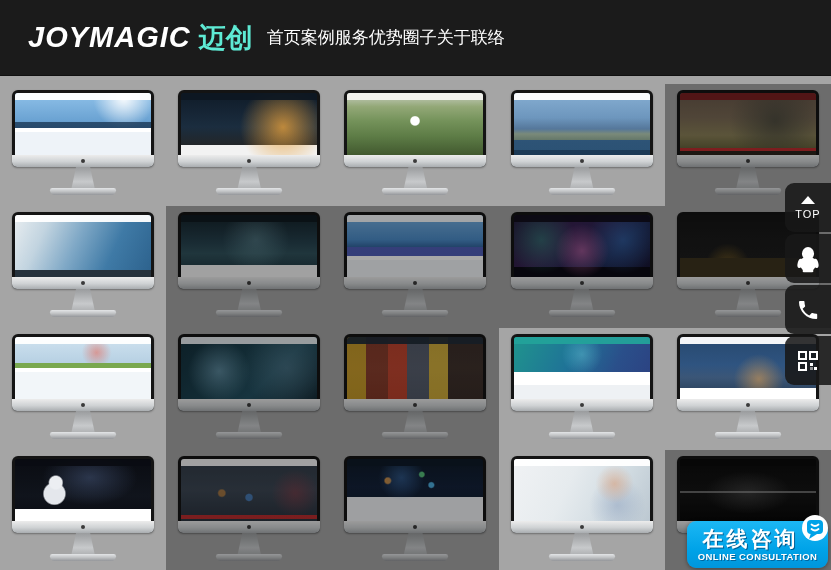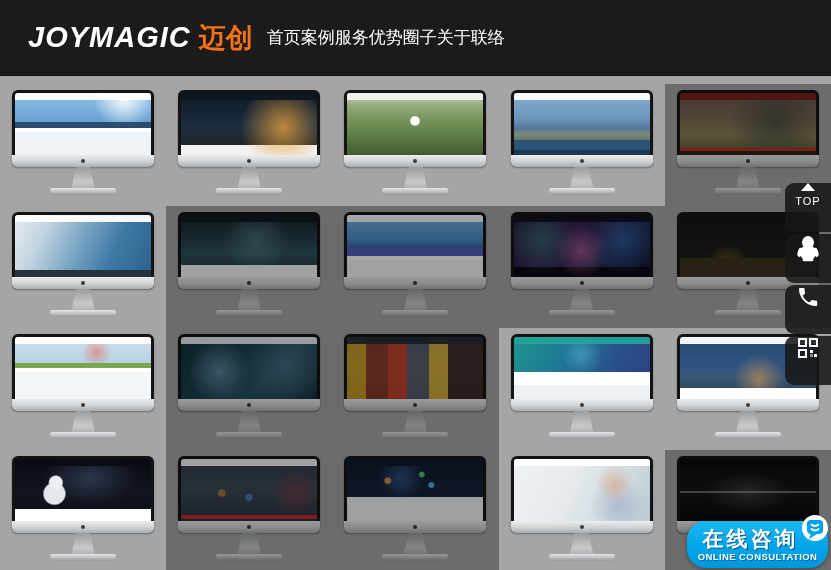--- a/index.html
+++ b/index.html
@@ -13,21 +13,21 @@
   #header{
     position:relative;height:76px;background:#1b1b1b;
     display:flex;align-items:center;padding:0 28px;z-index:5;
     border-bottom:1px solid #111;
   }
   #logo{display:flex;align-items:baseline;cursor:pointer;justify-content:flex-end;}
   #logo-en{
     color:#fff;font-size:29px;font-weight:900;font-style:italic;
     letter-spacing:1px;
   }
-  #logo-cn{color:#f97316;font-size:27px;font-weight:700;margin-left:8px;}
+  #logo-cn{color:#5eead4;font-size:27px;font-weight:700;margin-left:8px;}
   #nav{display:flex;margin-left:14px;}
   .nav-item{
     color:#ffffff;font-size:17px;cursor:pointer;white-space:nowrap;
   }
   
   #grid{
     display:grid;grid-template-columns:repeat(5,166.2px);
     grid-auto-rows:122px;padding-top:8px;
   }
   .cell{position:relative;cursor:pointer;}
@@ -58,32 +58,32 @@
   }
   .foot{
     width:66px;height:7px;margin:0 auto;border-radius:3px 3px 6px 6px;
     background:linear-gradient(180deg,#e3e5e7 0%,#c0c2c4 50%,#94969a 100%);
   }
   
   #side-tools{position:absolute;top:183px;right:0;z-index:10;}
   .tool-btn{
     width:46px;height:49px;margin-bottom:2px;background:rgba(24,24,24,.88);
     border-radius:9px 0 0 9px;display:flex;flex-direction:column;
-    align-items:center;justify-content:flex-start;cursor:pointer;color:#fff;
+    align-items:center;justify-content:center;cursor:pointer;color:#fff;
   }
   .tool-btn svg{display:block;}
   .tri-up{
     width:0;height:0;border-left:7px solid transparent;
     border-right:7px solid transparent;border-bottom:8px solid #fff;
   }
   .top-label{font-size:11px;letter-spacing:1px;margin-top:4px;color:#fff;}
   
   #consult{
     position:absolute;right:3px;bottom:2px;width:141px;height:47px;
-    border-radius:19px;z-index:10;cursor:pointer;
+    border-radius:9px;z-index:10;cursor:pointer;
     background:linear-gradient(180deg,#1cb7f4 0%,#00a3e8 60%,#0096dc 100%);
     box-shadow:0 1px 4px rgba(0,0,0,.4);
     display:flex;flex-direction:column;align-items:center;justify-content:center;
   }
   #consult-title{
     font-size:21px;font-weight:700;color:#fff;letter-spacing:3px;
     line-height:22px;margin-right:14px;
     text-shadow:1px 1px 0 rgba(0,80,130,.85);
   }
   #consult-sub{

